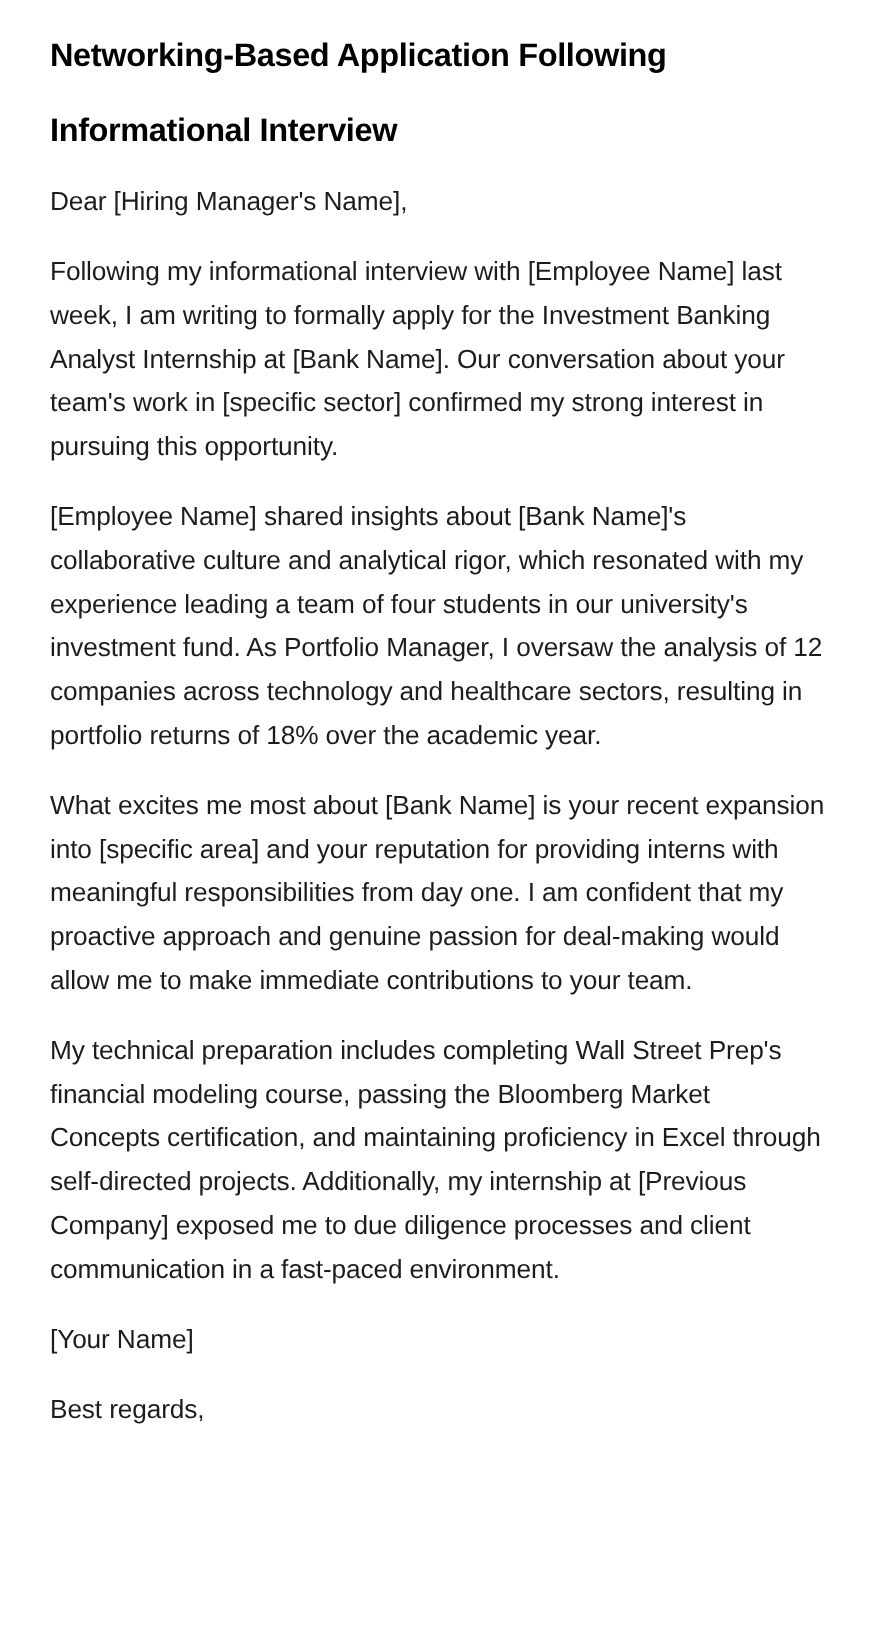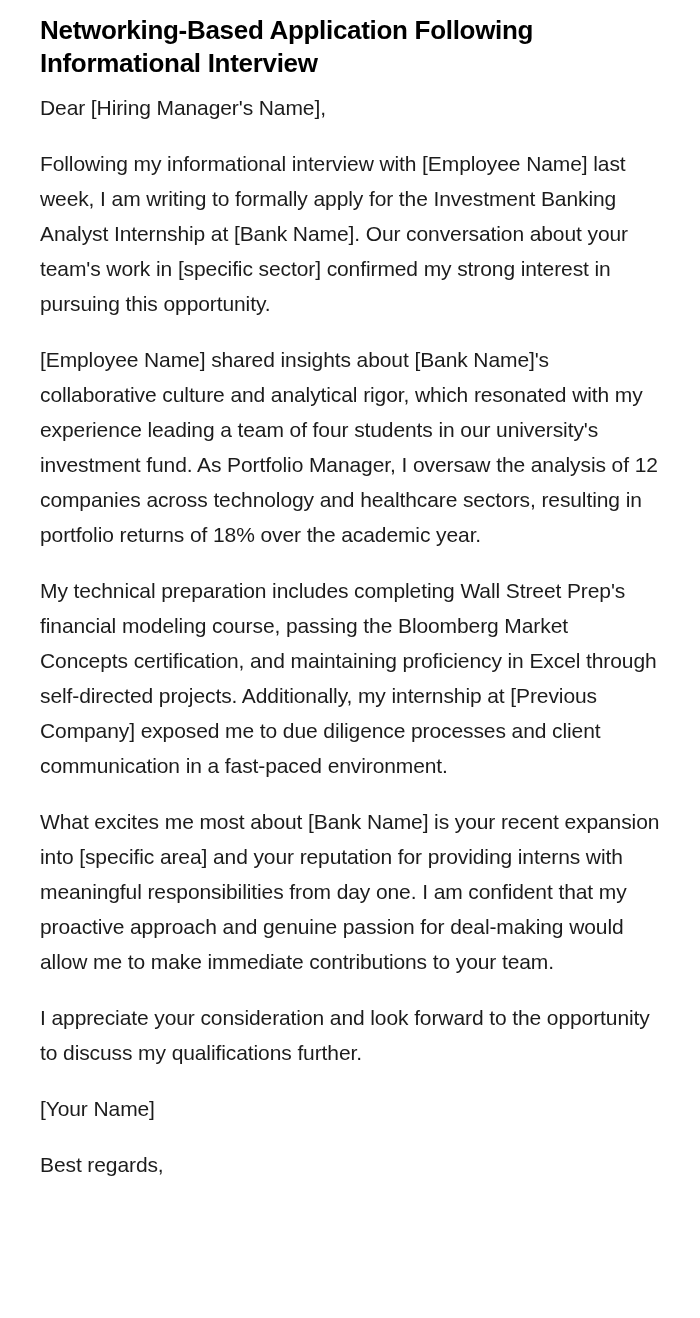--- a/index.html
+++ b/index.html
@@ -11,21 +11,21 @@
     width: 700px;
     height: 1318px;
     background: #ffffff;
     padding: 14px 40px 60px 40px;
     overflow: hidden;
   }
   .letter-title {
     color: #000000;
     font-size: 26px;
     font-weight: 700;
-    line-height: 33px;
+    line-height: 60px;
     letter-spacing: -0.3px;
     margin: 0 0 10px 0;
   }
   .letter-body p {
     color: #1c1c1c;
     font-size: 21px;
     font-weight: 400;
     line-height: 35px;
     margin: 21px 0;
     letter-spacing: -0.1px;
@@ -38,23 +38,22 @@
 <div class="page">
   <h1 class="letter-title">Networking-Based Application Following Informational Interview</h1>
 
   <div class="letter-body">
     <p class="salutation">Dear [Hiring Manager's Name],</p>
 
     <p>Following my informational interview with [Employee Name] last week, I am writing to formally apply for the Investment Banking Analyst Internship at [Bank Name]. Our conversation about your team's work in [specific sector] confirmed my strong interest in pursuing this opportunity.</p>
 
     <p>[Employee Name] shared insights about [Bank Name]'s collaborative culture and analytical rigor, which resonated with my experience leading a team of four students in our university's investment fund. As Portfolio Manager, I oversaw the analysis of 12 companies across technology and healthcare sectors, resulting in portfolio returns of 18% over the academic year.</p>
 
+    <p>What excites me most about [Bank Name] is your recent expansion into [specific area] and your reputation for providing interns with meaningful responsibilities from day one. I am confident that my proactive approach and genuine passion for deal-making would allow me to make immediate contributions to your team.</p>
+
     <p>My technical preparation includes completing Wall Street Prep's financial modeling course, passing the Bloomberg Market Concepts certification, and maintaining proficiency in Excel through self-directed projects. Additionally, my internship at [Previous Company] exposed me to due diligence processes and client communication in a fast-paced environment.</p>
 
-    <p>What excites me most about [Bank Name] is your recent expansion into [specific area] and your reputation for providing interns with meaningful responsibilities from day one. I am confident that my proactive approach and genuine passion for deal-making would allow me to make immediate contributions to your team.</p>
-
-    <p>I appreciate your consideration and look forward to the opportunity to discuss my qualifications further.</p>
 
     <p>[Your Name]</p>
 
     <p>Best regards,</p>
   </div>
 </div>
 
 </body></html>

